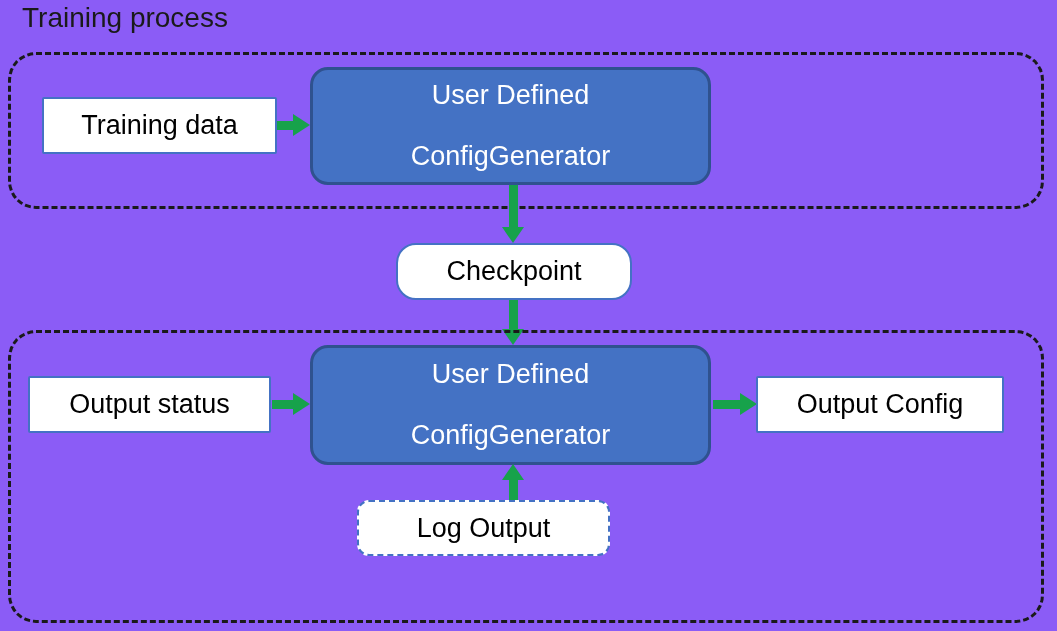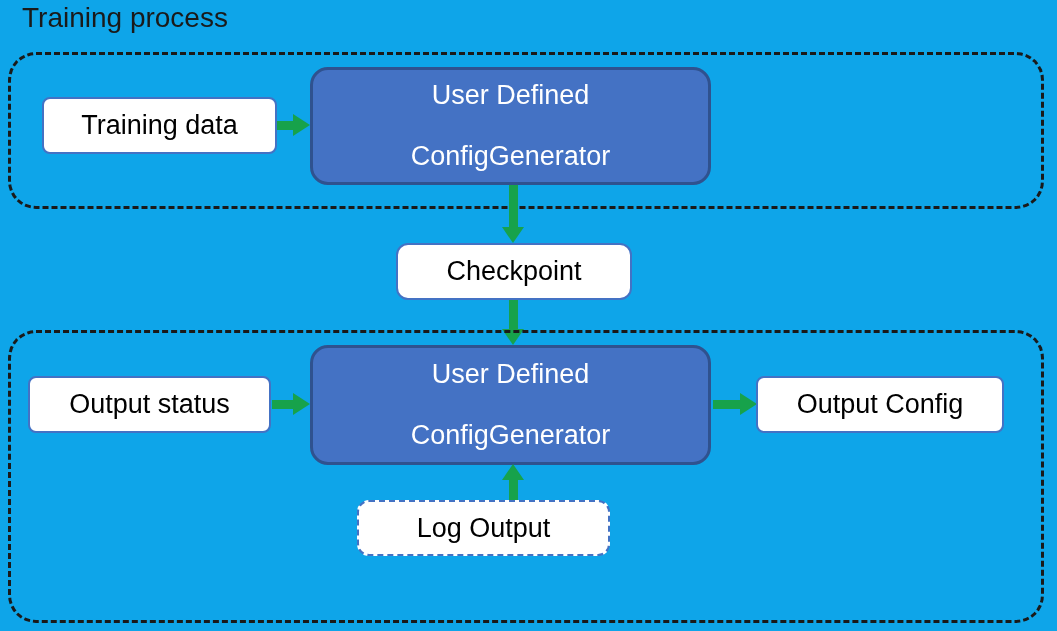--- a/index.html
+++ b/index.html
@@ -1,20 +1,20 @@
 <!DOCTYPE html>
 <html style="--blue: #4472C4; --blue-dark: #2F528F; --green: #17A24B; --ink: #1A1A1A;"><head>
 <meta charset="utf-8">
 <style>
   html, body { margin: 0; padding: 0; background: #ffffff; }
   .canvas {
     position: relative;
     width: 1057px;
     height: 631px;
-    background: #0ea5e9;
+    background: #8b5cf6;
     font-family: "Liberation Sans", sans-serif;
     overflow: hidden;
   }
   .section-label {
     position: absolute;
     font-size: 28px;
     color: var(--ink, #1a1a1a);
     white-space: nowrap;
   }
   .dashed-container {
@@ -27,34 +27,34 @@
   .node {
     position: absolute;
     display: flex;
     align-items: center;
     justify-content: center;
     box-sizing: border-box;
     font-size: 27px;
     color: #000000;
     background: #ffffff;
     border: 2px solid var(--blue, #4472C4);
-    border-radius: 8px;
+    border-radius: 2px;
     text-align: center;
     white-space: nowrap;
   }
   .node.blue {
     background: var(--blue, #4472C4);
     border: 3px solid var(--blue-dark, #2F528F);
     border-radius: 18px;
     color: #ffffff;
     flex-direction: column;
     line-height: 1.45;
     gap: 22px;
   }
-  .node.checkpoint { border-radius: 12px; }
+  .node.checkpoint { border-radius: 20px; }
   .node.trigger {
     border: 2px dashed var(--blue, #4472C4);
     border-radius: 12px;
   }
   .arrow { position: absolute; }
   .arrow .shaft { position: absolute; background: var(--green, #17A24B); }
   .arrow .head { position: absolute; width: 0; height: 0; }
   
   .arrow.right .shaft { top: 6.5px; height: 9px; left: 0; }
   .arrow.right .head {

